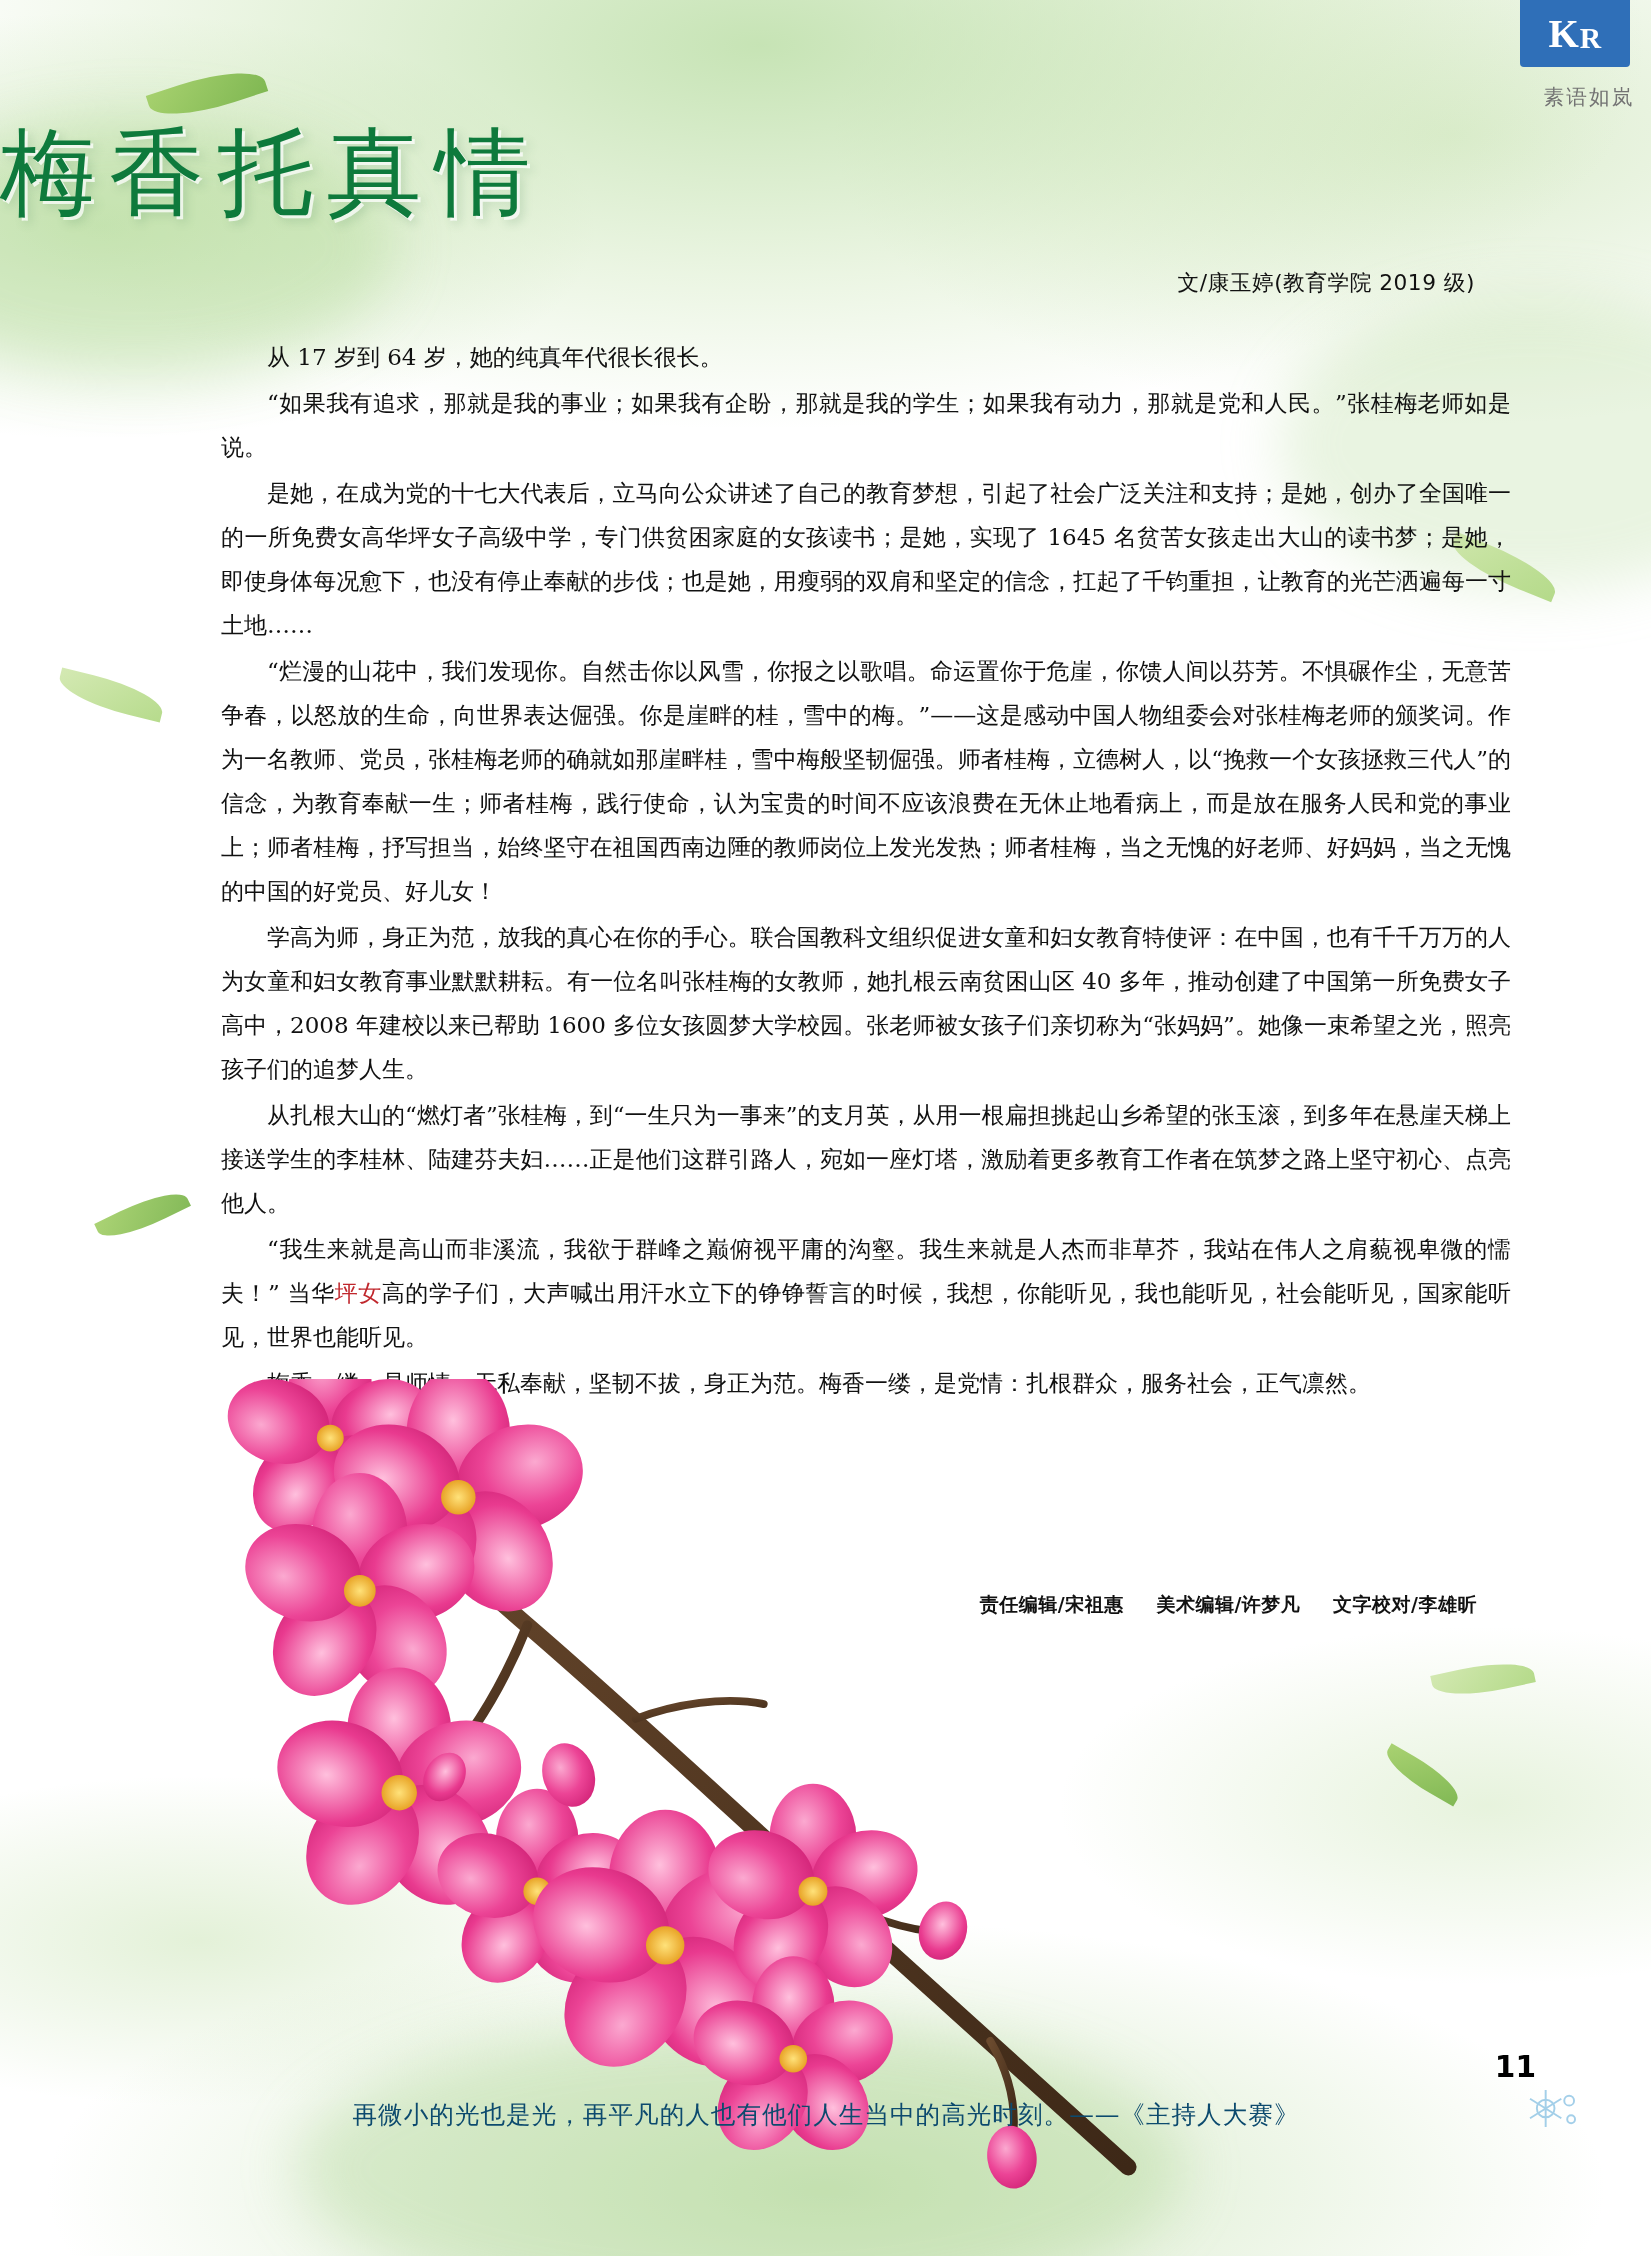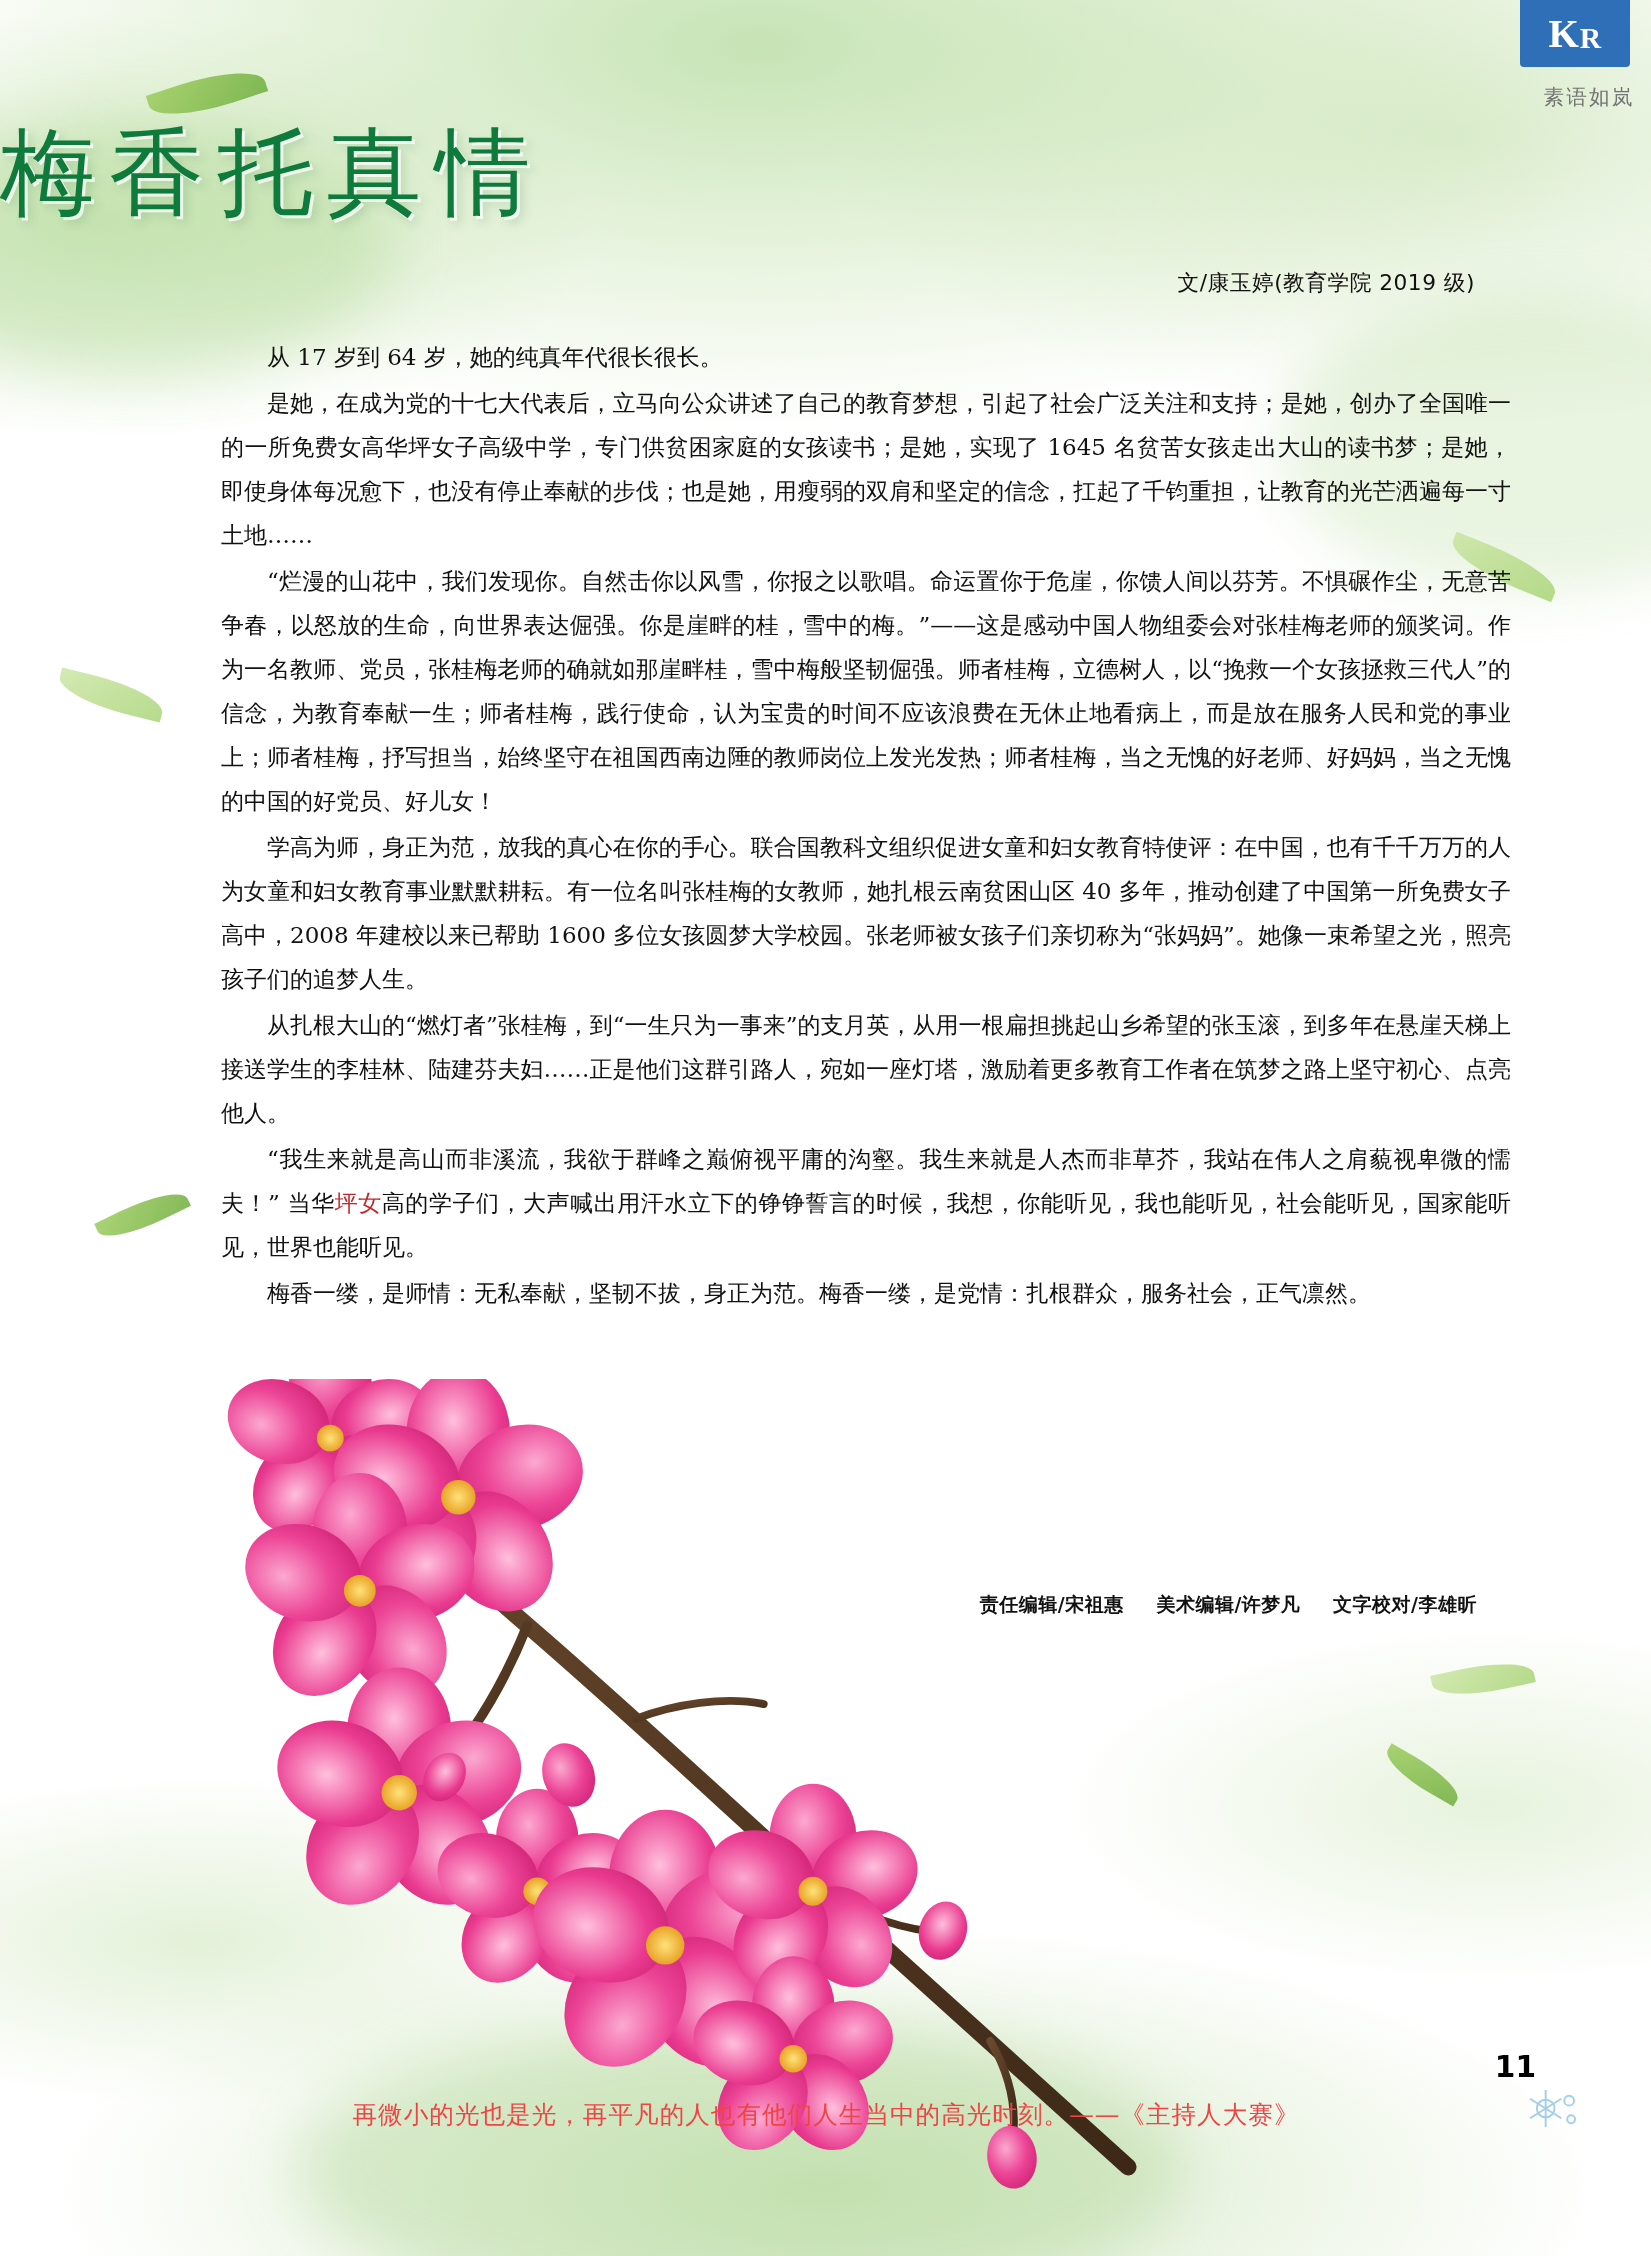--- a/index.html
+++ b/index.html
@@ -137,21 +137,21 @@
 
   
   .footer-quote {
     position: absolute;
     left: 0;
     right: 0;
     bottom: 126px;
     text-align: center;
     font-family: "DejaVu Serif", serif;
     font-size: 24.6px;
-    color: #ef4444;
+    color: #0c4a6e;
     letter-spacing: 1px;
   }
   .page-number {
     position: absolute;
     right: 116px;
     bottom: 173px;
     font-family: "DejaVu Sans", sans-serif;
     font-weight: bold;
     font-size: 29.6px;
     color: #000000;
@@ -193,20 +193,21 @@
   <span class="k">K</span>
     <span class="r">R</span>
 </div>
 <div class="logo-caption">素语如岚</div>
 
 <div class="title">梅香托真情</div>
 <div class="byline">文/康玉婷(教育学院 2019 级)</div>
 
 <div class="article">
   <p>从 17 岁到 64 岁，她的纯真年代很长很长。</p>
+  <p>“如果我有追求，那就是我的事业；如果我有企盼，那就是我的学生；如果我有动力，那就是党和人民。”张桂梅老师如是说。</p>
   <p>是她，在成为党的十七大代表后，立马向公众讲述了自己的教育梦想，引起了社会广泛关注和支持；是她，创办了全国唯一的一所免费女高华坪女子高级中学，专门供贫困家庭的女孩读书；是她，实现了 1645 名贫苦女孩走出大山的读书梦；是她，即使身体每况愈下，也没有停止奉献的步伐；也是她，用瘦弱的双肩和坚定的信念，扛起了千钧重担，让教育的光芒洒遍每一寸土地……</p>
   <p>“烂漫的山花中，我们发现你。自然击你以风雪，你报之以歌唱。命运置你于危崖，你馈人间以芬芳。不惧碾作尘，无意苦争春，以怒放的生命，向世界表达倔强。你是崖畔的桂，雪中的梅。”——这是感动中国人物组委会对张桂梅老师的颁奖词。作为一名教师、党员，张桂梅老师的确就如那崖畔桂，雪中梅般坚韧倔强。师者桂梅，立德树人，以“挽救一个女孩拯救三代人”的信念，为教育奉献一生；师者桂梅，践行使命，认为宝贵的时间不应该浪费在无休止地看病上，而是放在服务人民和党的事业上；师者桂梅，抒写担当，始终坚守在祖国西南边陲的教师岗位上发光发热；师者桂梅，当之无愧的好老师、好妈妈，当之无愧的中国的好党员、好儿女！</p>
   <p>学高为师，身正为范，放我的真心在你的手心。联合国教科文组织促进女童和妇女教育特使评：在中国，也有千千万万的人为女童和妇女教育事业默默耕耘。有一位名叫张桂梅的女教师，她扎根云南贫困山区 40 多年，推动创建了中国第一所免费女子高中，2008 年建校以来已帮助 1600 多位女孩圆梦大学校园。张老师被女孩子们亲切称为“张妈妈”。她像一束希望之光，照亮孩子们的追梦人生。</p>
   <p>从扎根大山的“燃灯者”张桂梅，到“一生只为一事来”的支月英，从用一根扁担挑起山乡希望的张玉滚，到多年在悬崖天梯上接送学生的李桂林、陆建芬夫妇……正是他们这群引路人，宛如一座灯塔，激励着更多教育工作者在筑梦之路上坚守初心、点亮他人。</p>
   <p id="para-highlight">“我生来就是高山而非溪流，我欲于群峰之巅俯视平庸的沟壑。我生来就是人杰而非草芥，我站在伟人之肩藐视卑微的懦夫！” 当华<span class="hl-red">坪女</span>高的学子们，大声喊出用汗水立下的铮铮誓言的时候，我想，你能听见，我也能听见，社会能听见，国家能听见，世界也能听见。</p>
   <p>梅香一缕，是师情：无私奉献，坚韧不拔，身正为范。梅香一缕，是党情：扎根群众，服务社会，正气凛然。</p>
 </div>
 
 <svg class="blossom-art" viewBox="0 0 1080 870">
   <defs>

